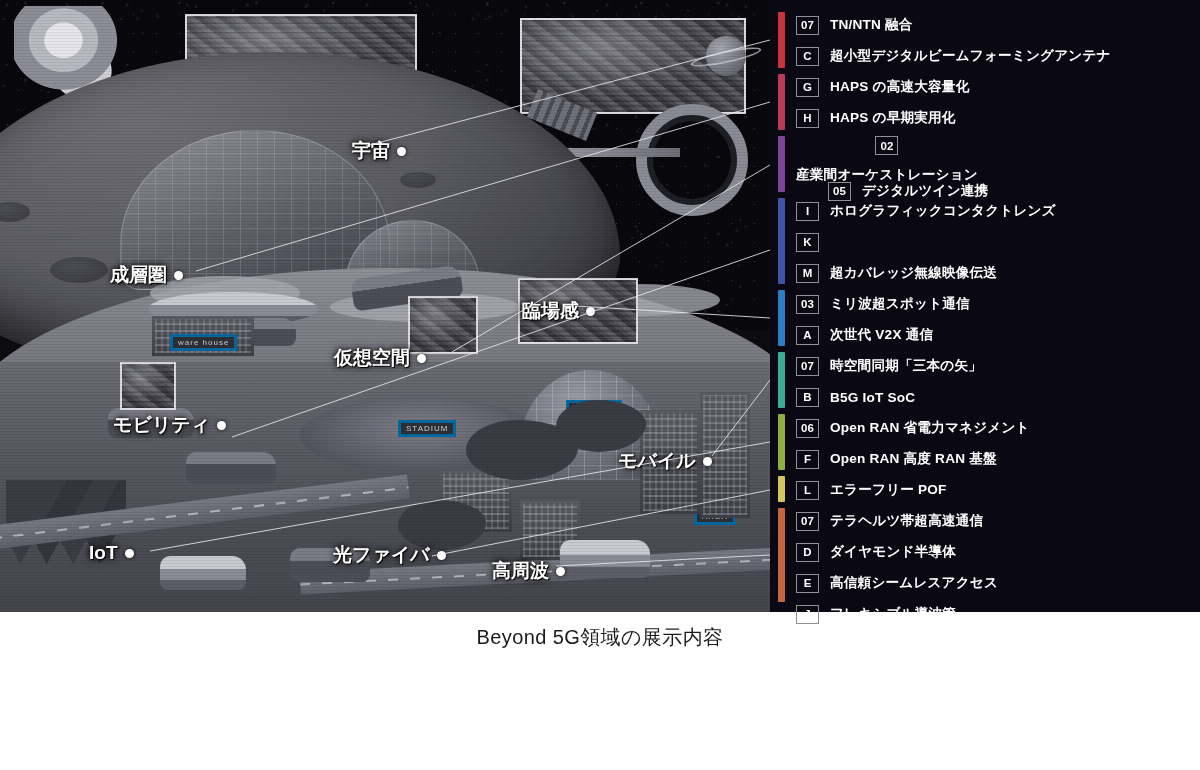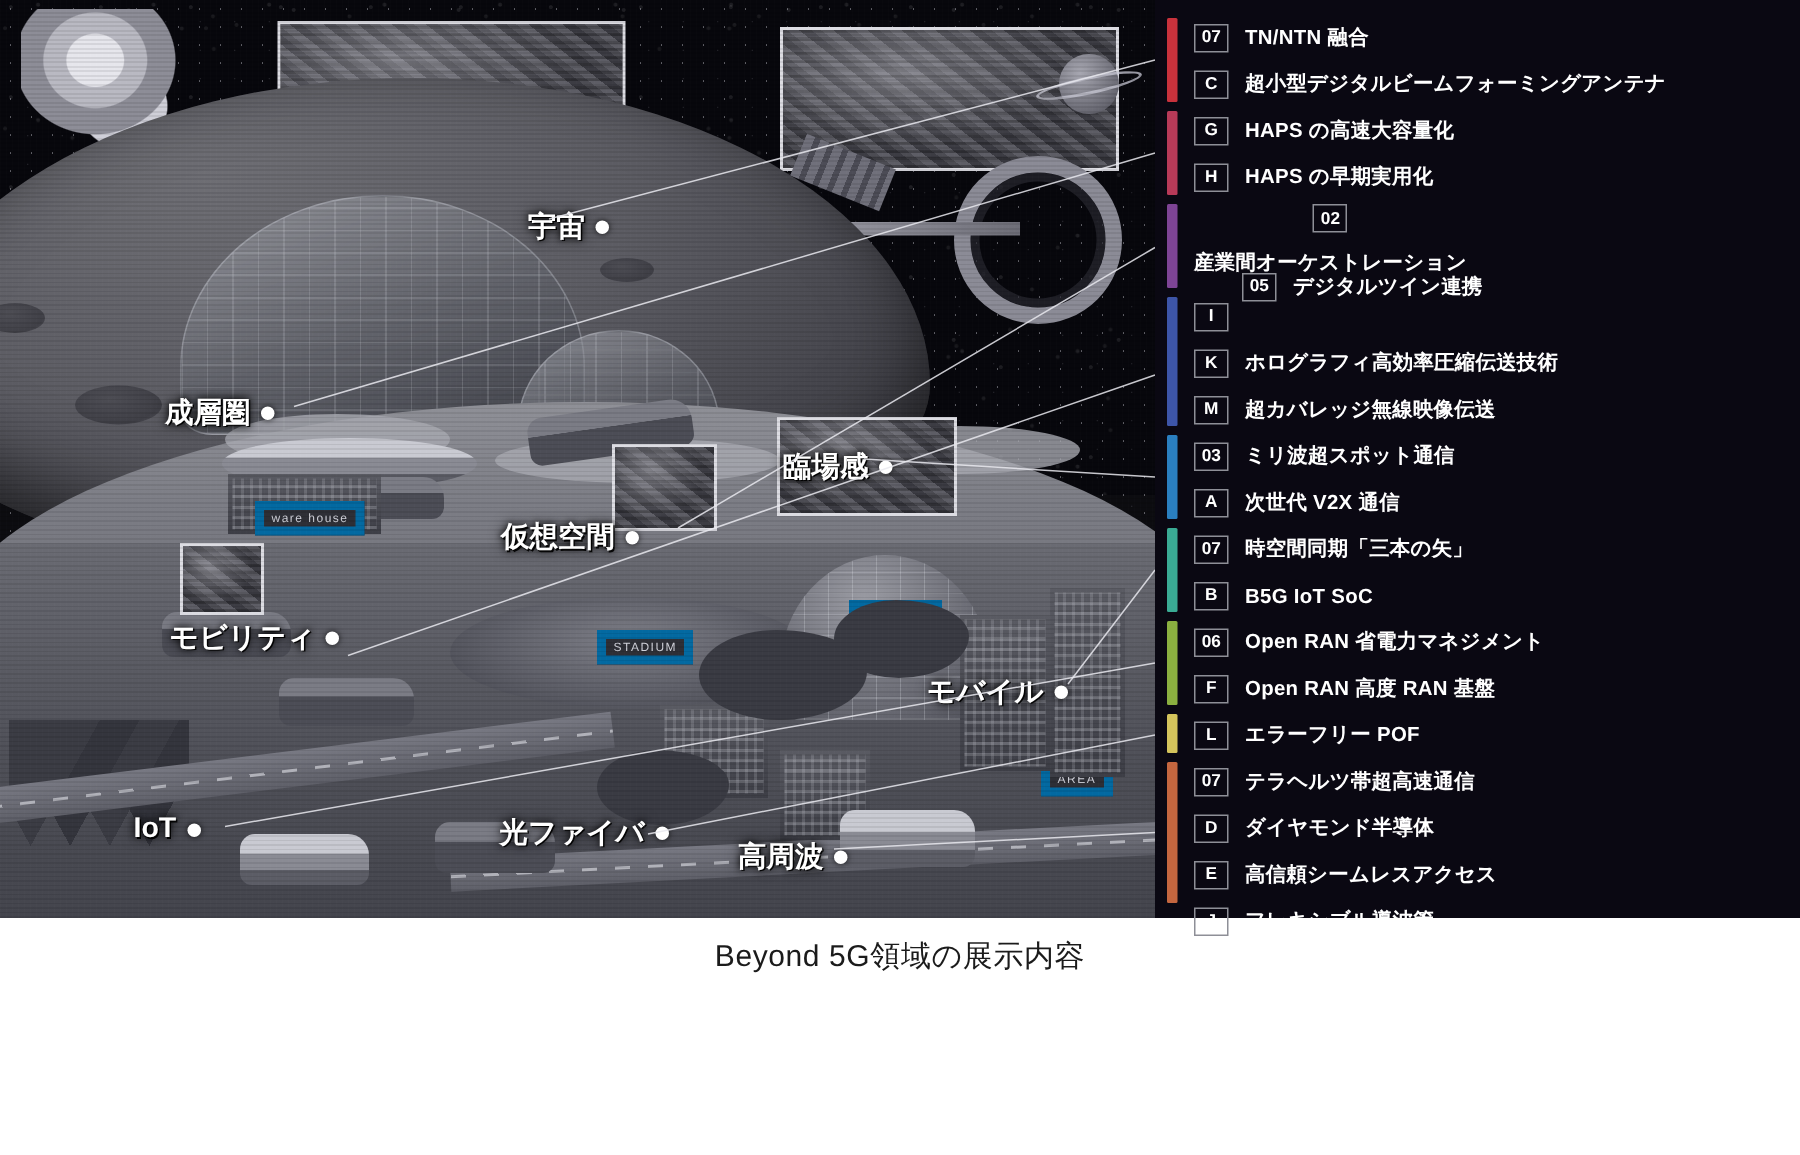--- a/index.html
+++ b/index.html
@@ -126,21 +126,21 @@
   .vehicle.dark{background:linear-gradient(180deg,#7b7c85 0 38%,#4c4d56 39% 100%);}
   .stadium{position:absolute;left:300px;top:398px;width:240px;height:74px;border-radius:50%;
     background: radial-gradient(ellipse at 50% 40%, #7d7e87, #55565f 70%, #3f4048);}
   .schooldome{position:absolute;left:520px;top:370px;width:140px;height:110px;
     border-radius:50% 50% 10% 10%/70% 70% 12% 12%;
     background: radial-gradient(ellipse at 40% 28%, #9a9ba3, #6c6d76 60%, #4e4f58);}
   .schooldome::after{content:"";position:absolute;inset:0;border-radius:inherit;
     background: repeating-linear-gradient(90deg, rgba(225,228,235,.26) 0 1px, transparent 1px 16px),
                 repeating-linear-gradient(0deg, rgba(225,228,235,.18) 0 1px, transparent 1px 14px);}
   .signplate{position:absolute;padding:1px 5px;background:#2e2f36;color:#cfd0d8;
-    font-size:8px;letter-spacing:1px;border:6px solid #0369a1;}
+    font-size:8px;letter-spacing:1px;border:3px solid #0369a1;}
   .noise{position:absolute;inset:0;pointer-events:none;opacity:.22;
     background-image:
       repeating-linear-gradient(0deg, rgba(0,0,0,.35) 0 1px, transparent 1px 3px),
       repeating-linear-gradient(90deg, rgba(255,255,255,.05) 0 1px, transparent 1px 4px);}
 
   
   .pin { position:absolute; display:flex; align-items:center; gap:7px; white-space:nowrap; }
   .pin .txt { color:#ffffff; font-weight:700; font-size:19px;
     text-shadow: 0 0 4px rgba(0,0,0,.95), 0 0 9px rgba(0,0,0,.8), 1px 1px 0 rgba(0,0,0,.9); }
   .pin .dot { width:9px; height:9px; border-radius:50%; background:#fff;
@@ -324,24 +324,24 @@
           <div class="row" style="top: 136px; flex-direction: column;">
             <div class="code">02</div>
             <div class="name">産業間オーケストレーション</div>
           </div>
           <div class="row" style="top: 178px; padding-left: 32px;">
             <div class="code">05</div>
             <div class="name">デジタルツイン連携</div>
           </div>
           <div class="row" style="top: 198px;">
             <div class="code">I</div>
+            <div class="name">ホログラフィックコンタクトレンズ</div>
           </div>
           <div class="row" style="top: 229px;">
             <div class="code">K</div>
-            <div class="name">ホログラフィ高効率圧縮伝送技術</div>
           </div>
           <div class="row" style="top: 260px;">
             <div class="code">M</div>
             <div class="name">超カバレッジ無線映像伝送</div>
           </div>
           <div class="row" style="top: 291px;">
             <div class="code">03</div>
             <div class="name">ミリ波超スポット通信</div>
           </div>
           <div class="row" style="top: 322px;">

